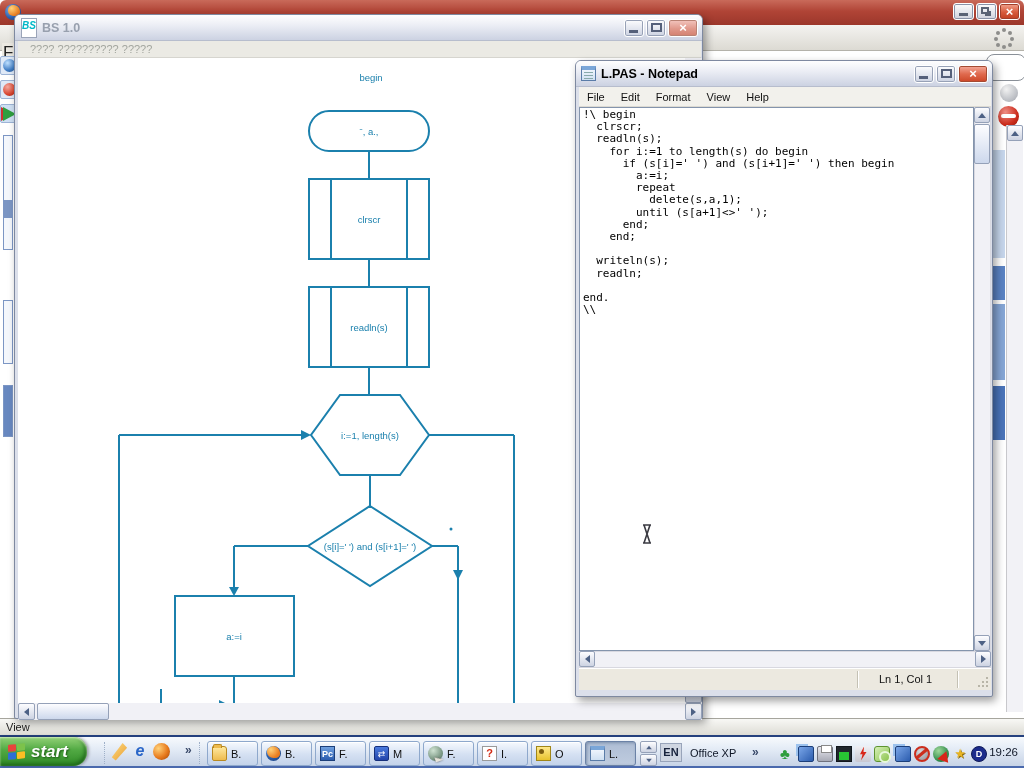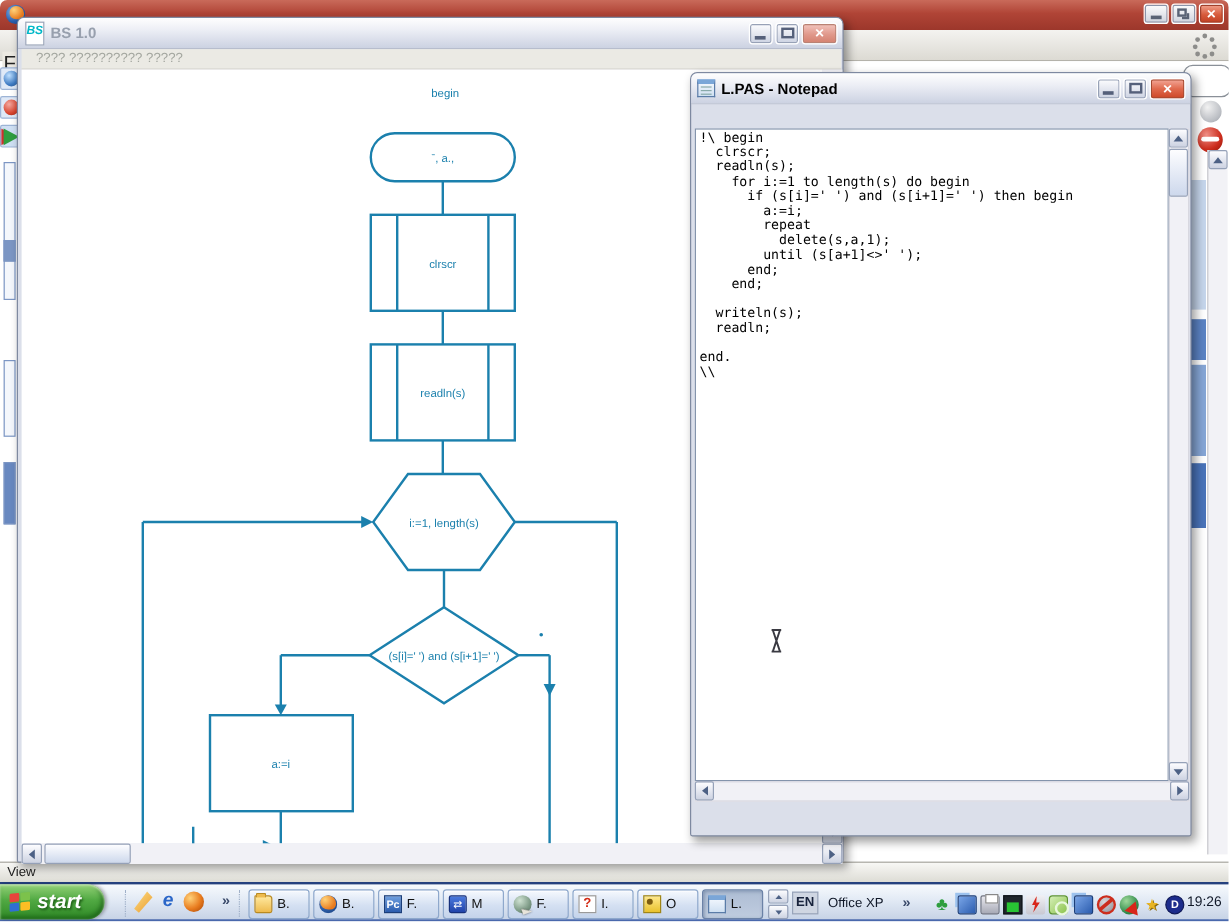--- a/index.html
+++ b/index.html
@@ -357,20 +357,23 @@
       <span class="xpbtn">
           <span class="bar"></span>
         </span>
       <span class="xpbtn">
           <span class="box"></span>
         </span>
       <span class="xpbtn close">
           <span class="x">×</span>
         </span>
     </div>
+    <div class="np-menubar">
+      <span>File</span><span>Edit</span><span>Format</span><span>View</span><span>Help</span>
+    </div>
     <div class="np-text">
       <pre>!\ begin
   clrscr;
   readln(s);
     for i:=1 to length(s) do begin
       if (s[i]=' ') and (s[i+1]=' ') then begin
         a:=i;
         repeat
           delete(s,a,1);
         until (s[a+1]&lt;&gt;' ');
@@ -398,20 +401,26 @@
       <span class="sb-thumb" style="left:-1px; top:16px; width:16px; height:40px;"></span>
     </div>
     <div class="np-hscroll">
       <span class="scrollbtn sb" style="left:-1px; top:-1px; width:16px; height:16px;">
           <span class="tri-lf"></span>
         </span>
       <span class="scrollbtn sb" style="left:395px; top:-1px; width:16px; height:16px;">
           <span class="tri-rt"></span>
         </span>
     </div>
+    <div class="np-status">
+      <span class="pane" style="left:278px; right:0;"></span>
+      <span class="pane" style="left:378px; right:0;"></span>
+      <span style="position:absolute; left:300px; top:4px;">Ln 1, Col 1</span>
+      <span class="np-grip"></span>
+    </div>
   </div>
 
   <div id="taskbar">
     <div class="startbtn">
       <span class="winflag">
           <i></i>
           <i></i>
           <i></i>
           <i></i>
         </span>

